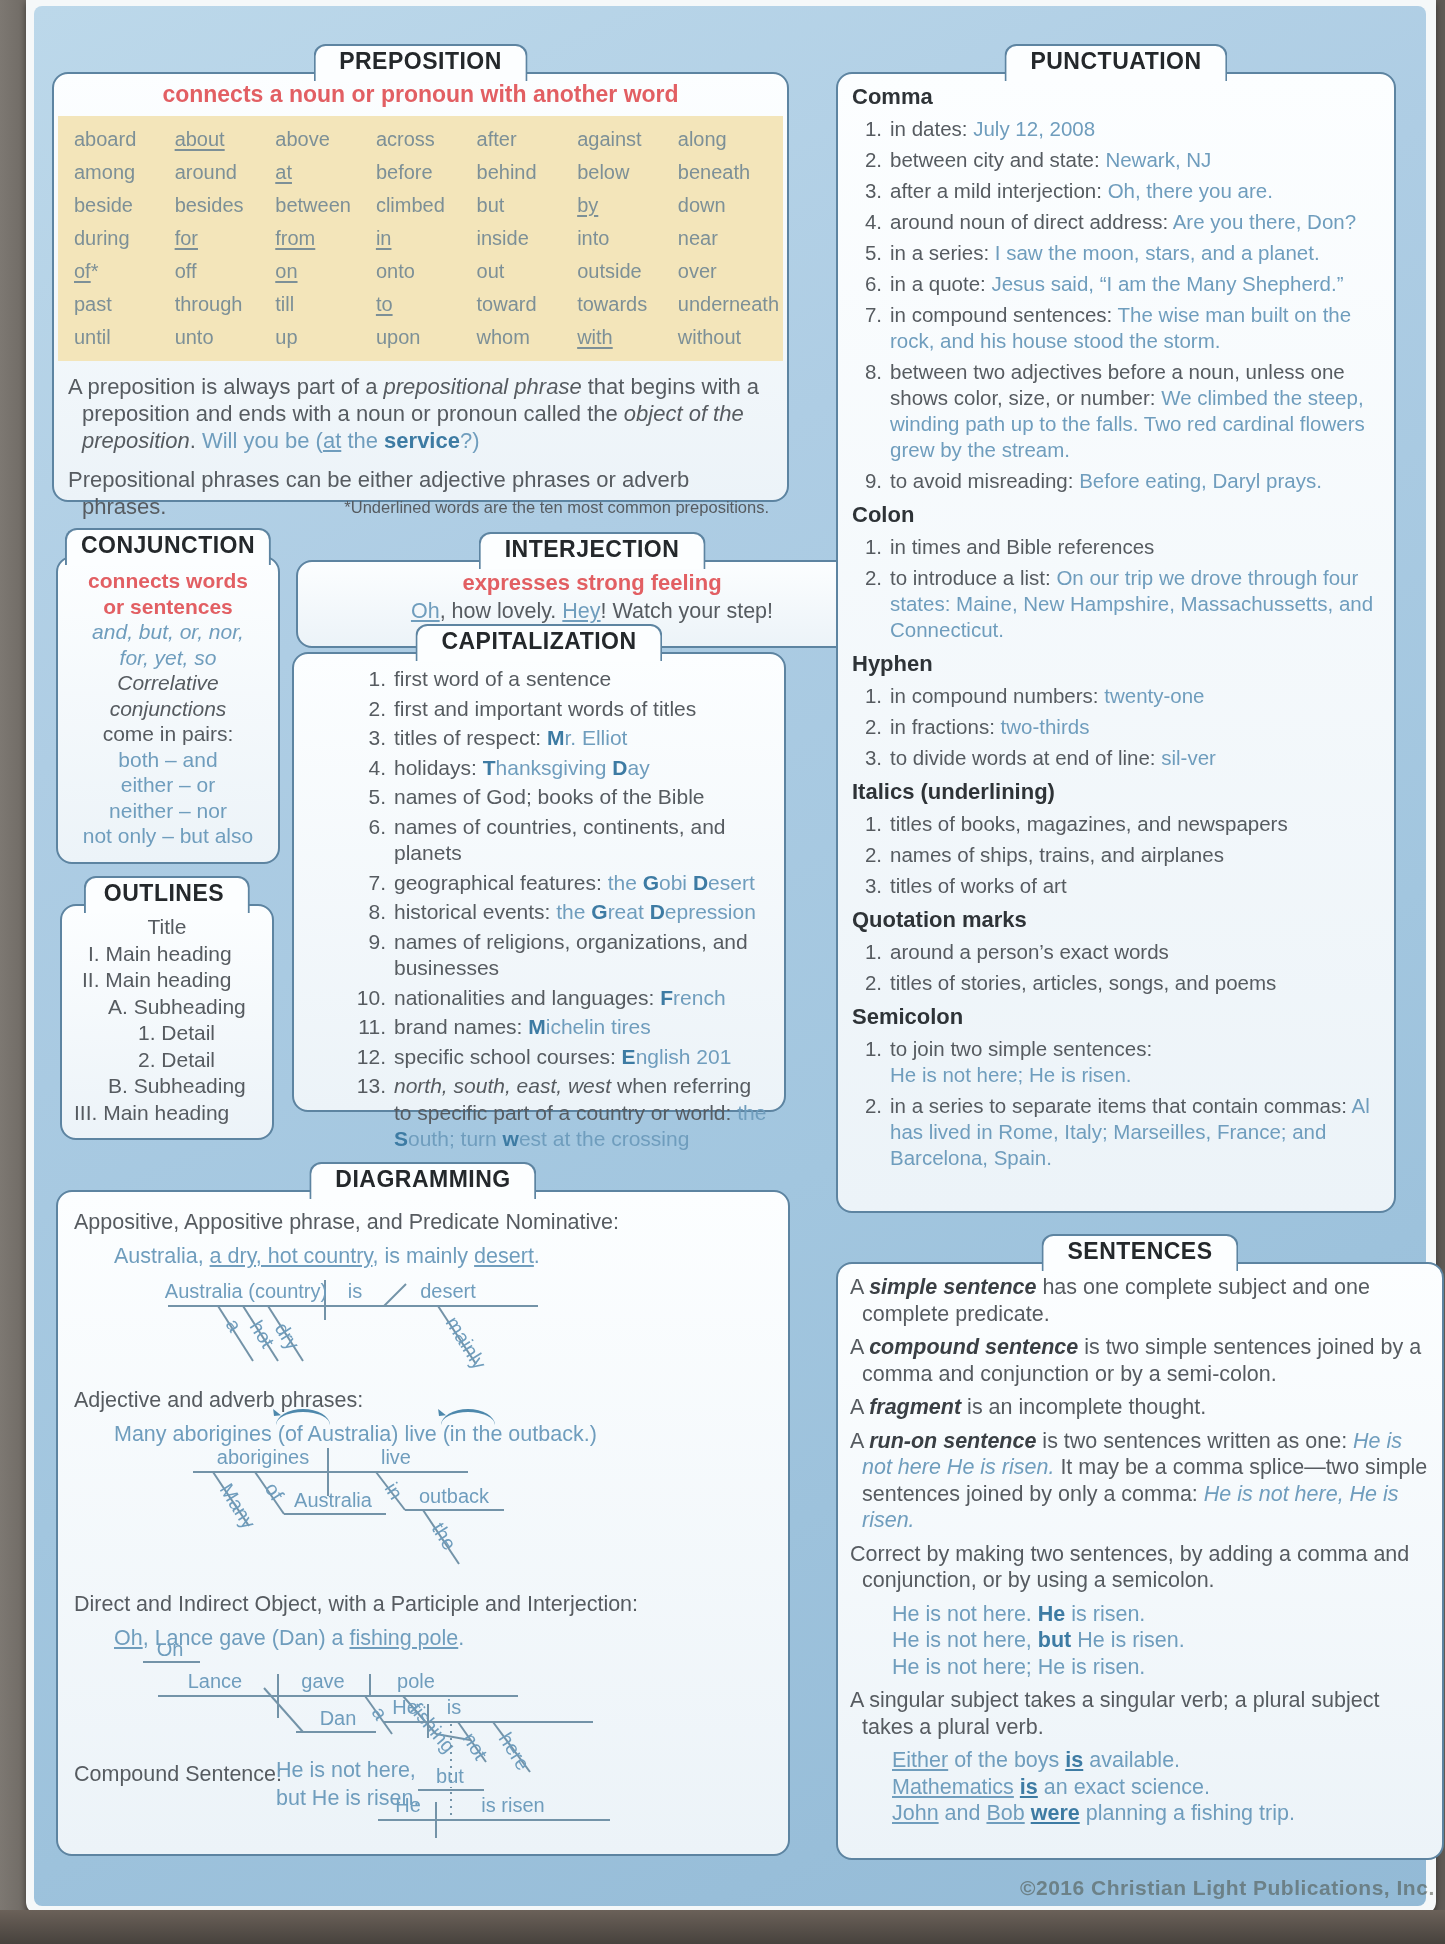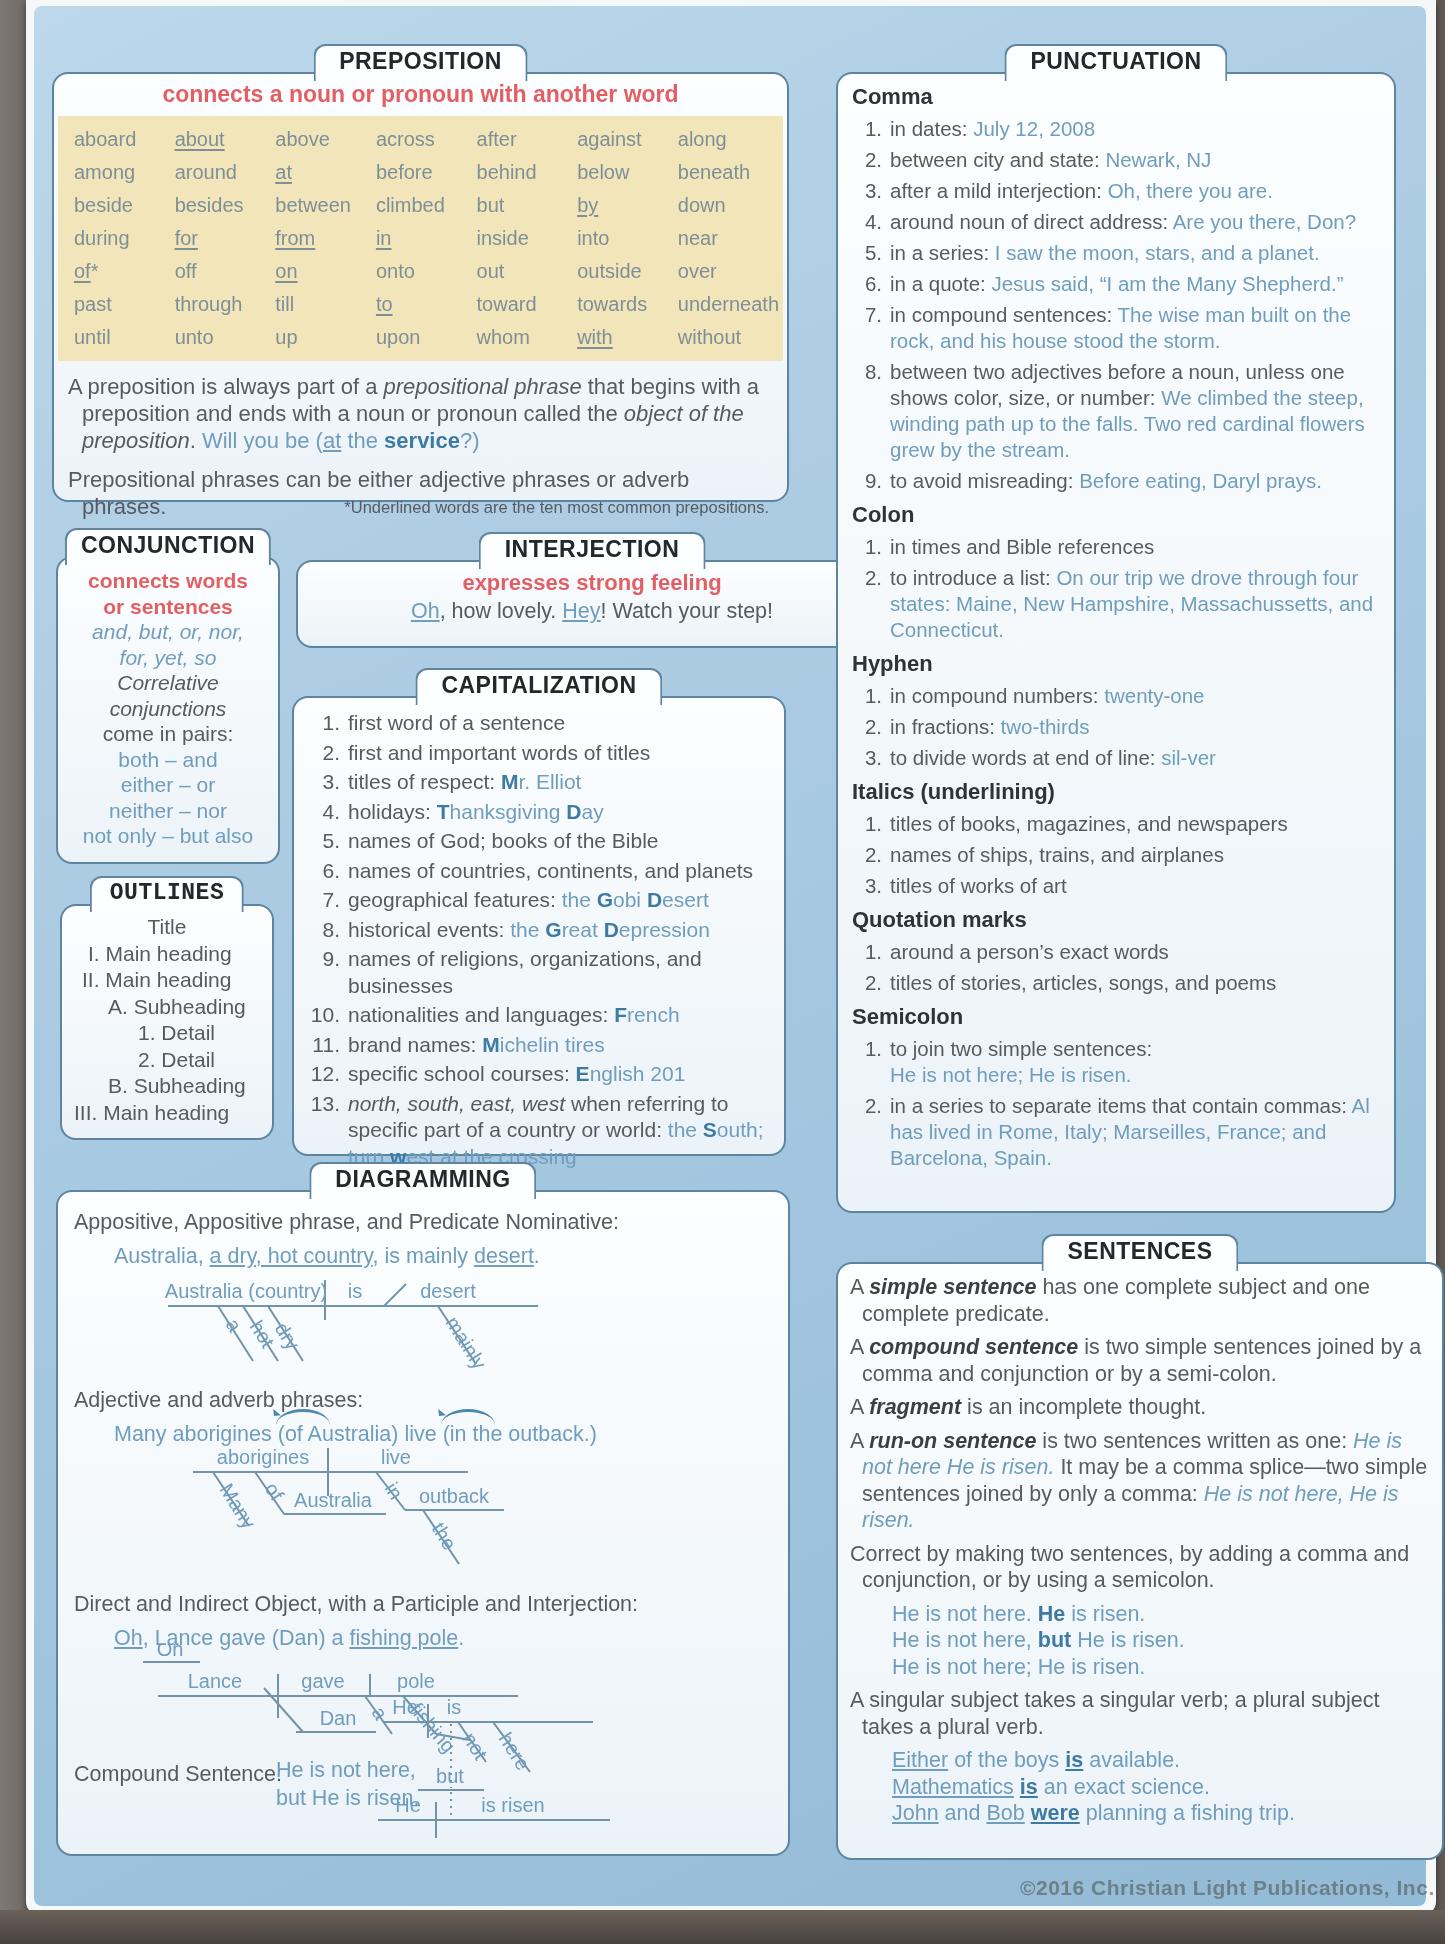--- a/index.html
+++ b/index.html
@@ -160,21 +160,21 @@
         <div class="cline"><span class="s-b">not only – but also</span></div>
       </div>
   </div>
 
   <div class="box" style="left:296px;top:560px;width:592px;height:88px;">
     <div class="tab">INTERJECTION</div>
     <div class="int-l1">expresses strong feeling</div>
     <div class="int-l2"><span class="s-bu">Oh</span><span class="s-g">, how lovely.   </span><span class="s-bu">Hey</span><span class="s-g">! Watch your step!</span></div>
   </div>
 
-  <div class="box" style="left:292px;top:696px;width:494px;height:460px;">
+  <div class="box" style="left:292px;top:652px;width:494px;height:460px;padding-left:46px;">
     <div class="tab">CAPITALIZATION</div>
     <div class="cap-pad cap-items">
         <div class="pitem">
           <span class="pnum" style="width: 36px;">1.</span>
           <span class="pbody"><span class="s-g">first word of a sentence</span></span>
         </div>
         <div class="pitem">
           <span class="pnum" style="width: 36px;">2.</span>
           <span class="pbody"><span class="s-g">first and important words of titles</span></span>
         </div>
@@ -219,21 +219,21 @@
           <span class="pbody"><span class="s-g">specific school courses: </span><span class="s-C">E</span><span class="s-b">nglish 201</span></span>
         </div>
         <div class="pitem">
           <span class="pnum" style="width: 36px;">13.</span>
           <span class="pbody"><span class="s-gi">north, south, east, west</span><span class="s-g"> when referring to specific part of a country or world: </span><span class="s-b">the </span><span class="s-C">S</span><span class="s-b">outh; turn </span><span class="s-C">w</span><span class="s-b">est at the crossing</span></span>
         </div>
       </div>
   </div>
 
   <div class="box" style="left:60px;top:904px;width:214px;height:236px;">
-    <div class="tab" style="padding:2px 18px 6px 18px;font-family:Liberation Mono, monospace;">OUTLINES</div>
+    <div class="tab" style="padding:2px 24px 6px 18px;">OUTLINES</div>
     <div class="out-pad">
         <div class="oline" style="text-align: center;">Title</div>
         <div class="oline" style="padding-left: 26px;">I. Main heading</div>
         <div class="oline" style="padding-left: 20px;">II. Main heading</div>
         <div class="oline" style="padding-left: 46px;">A. Subheading</div>
         <div class="oline" style="padding-left: 76px;">1. Detail</div>
         <div class="oline" style="padding-left: 76px;">2. Detail</div>
         <div class="oline" style="padding-left: 46px;">B. Subheading</div>
         <div class="oline" style="padding-left: 12px;">III. Main heading</div>
       </div>

